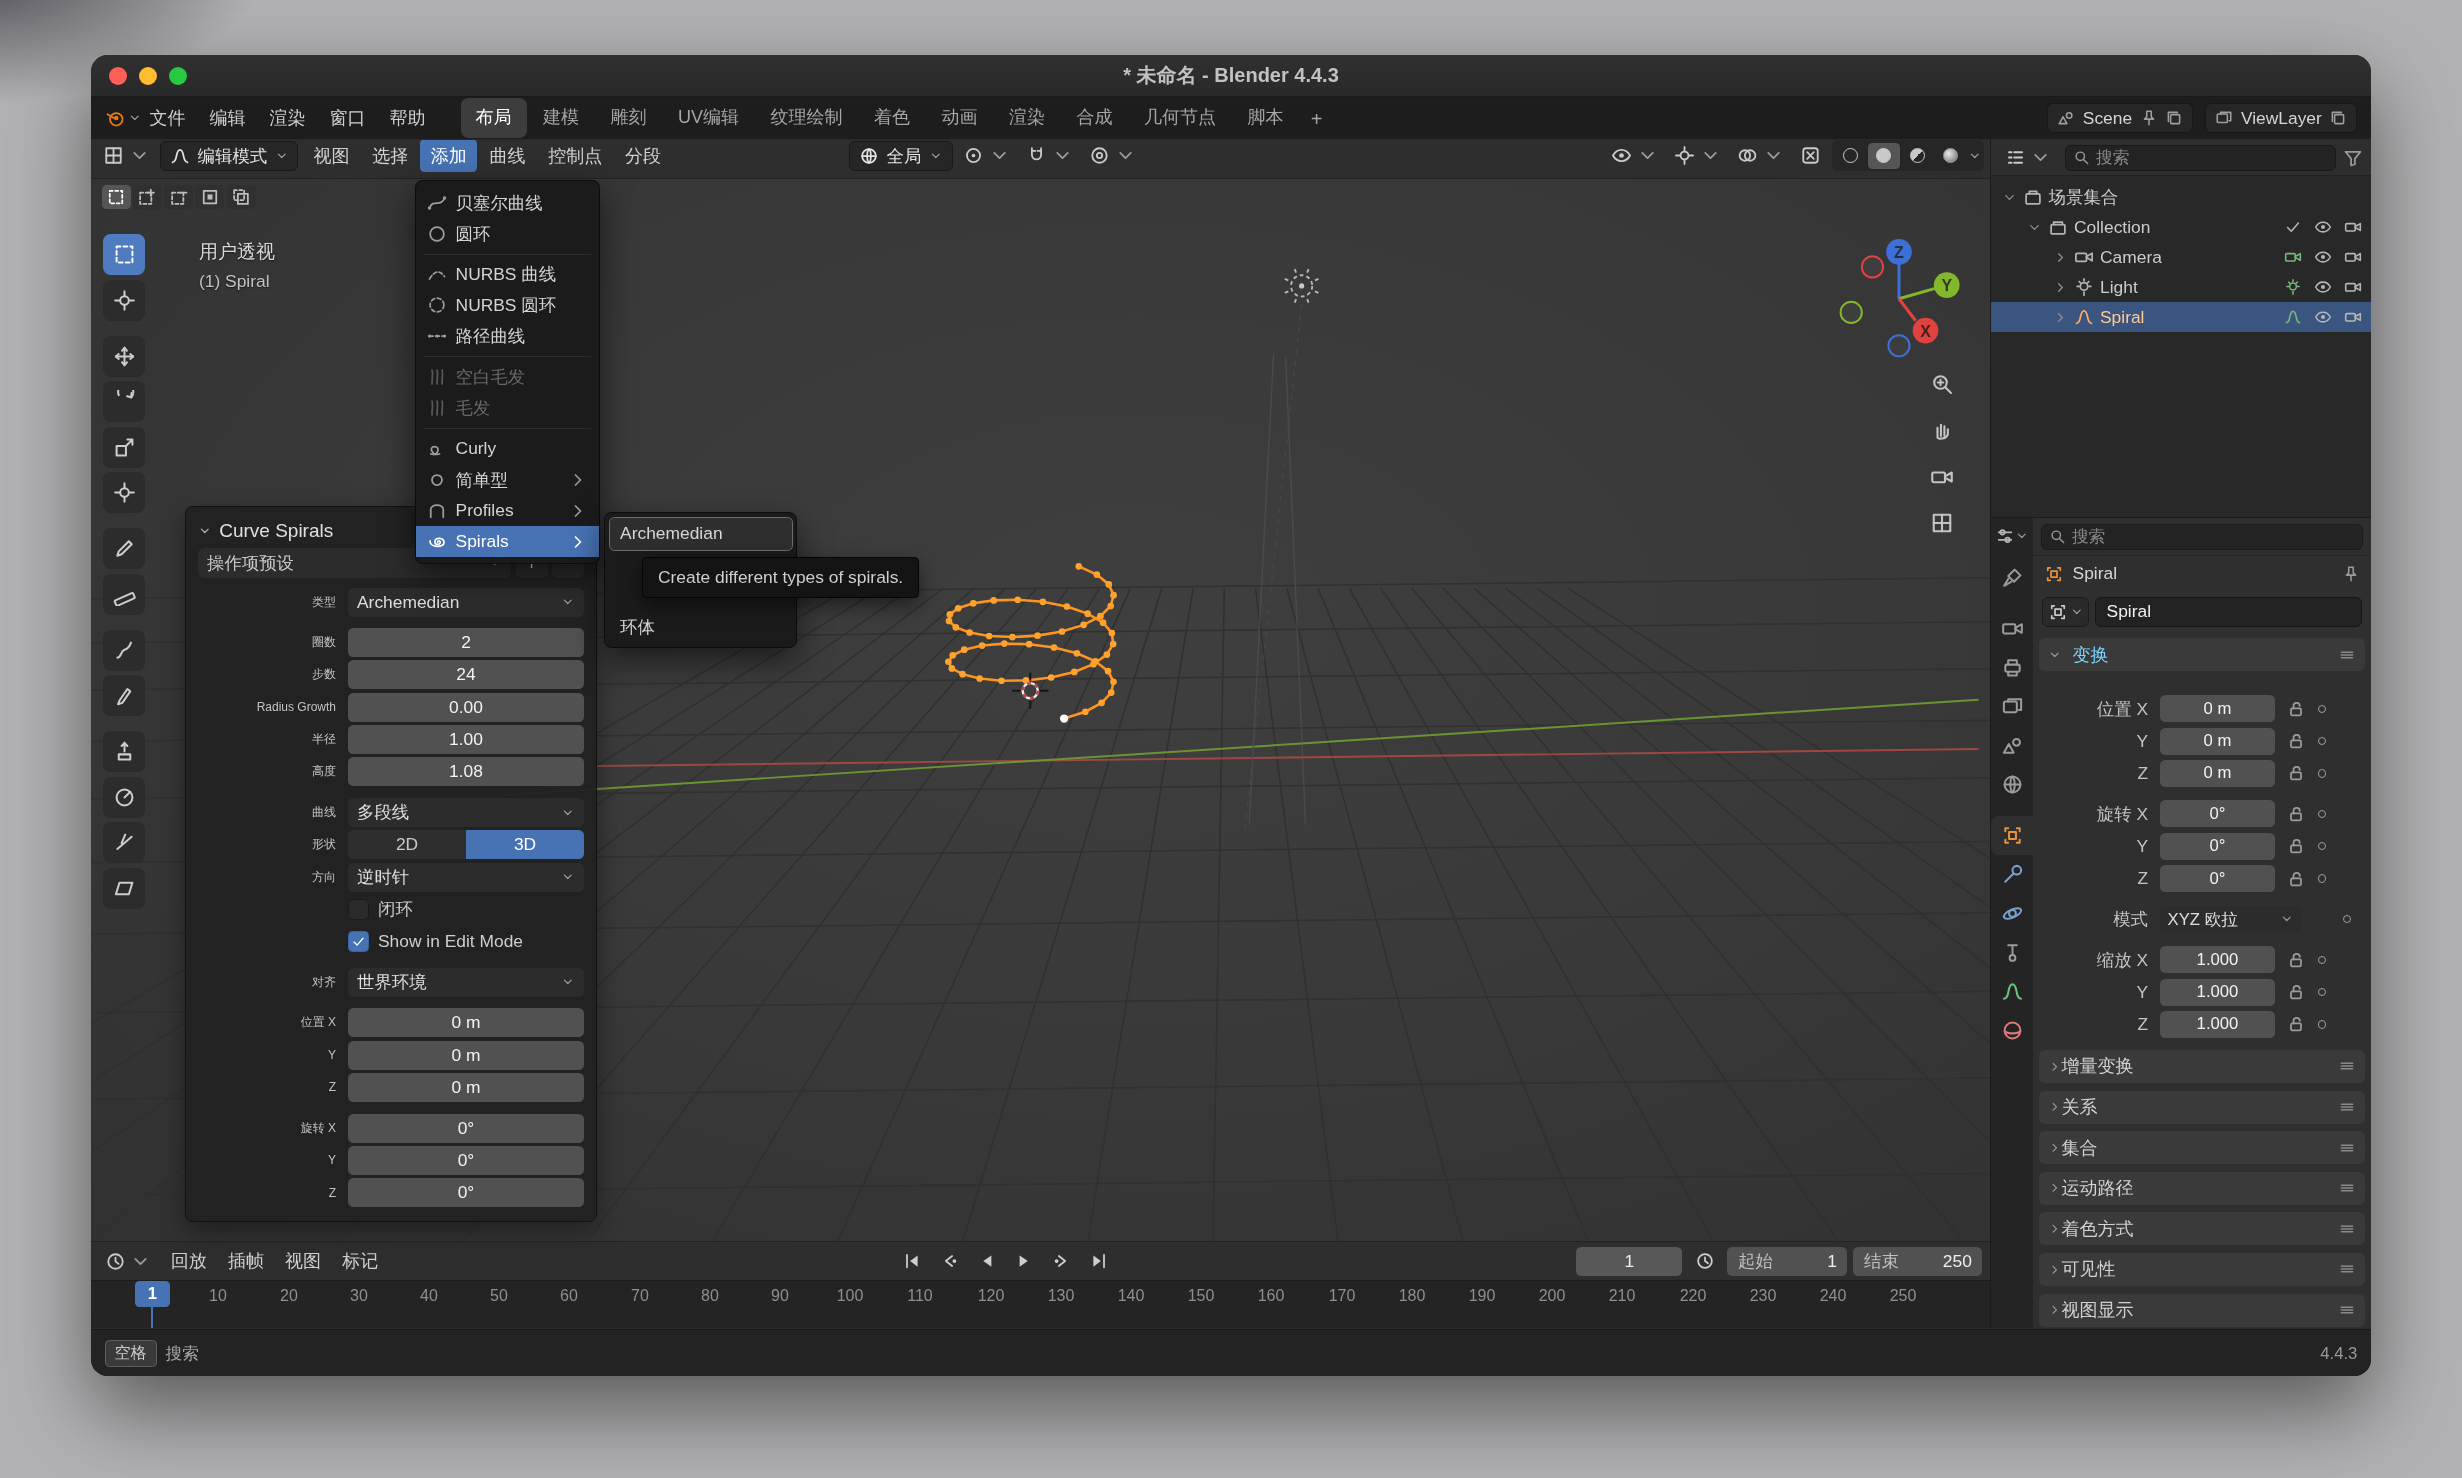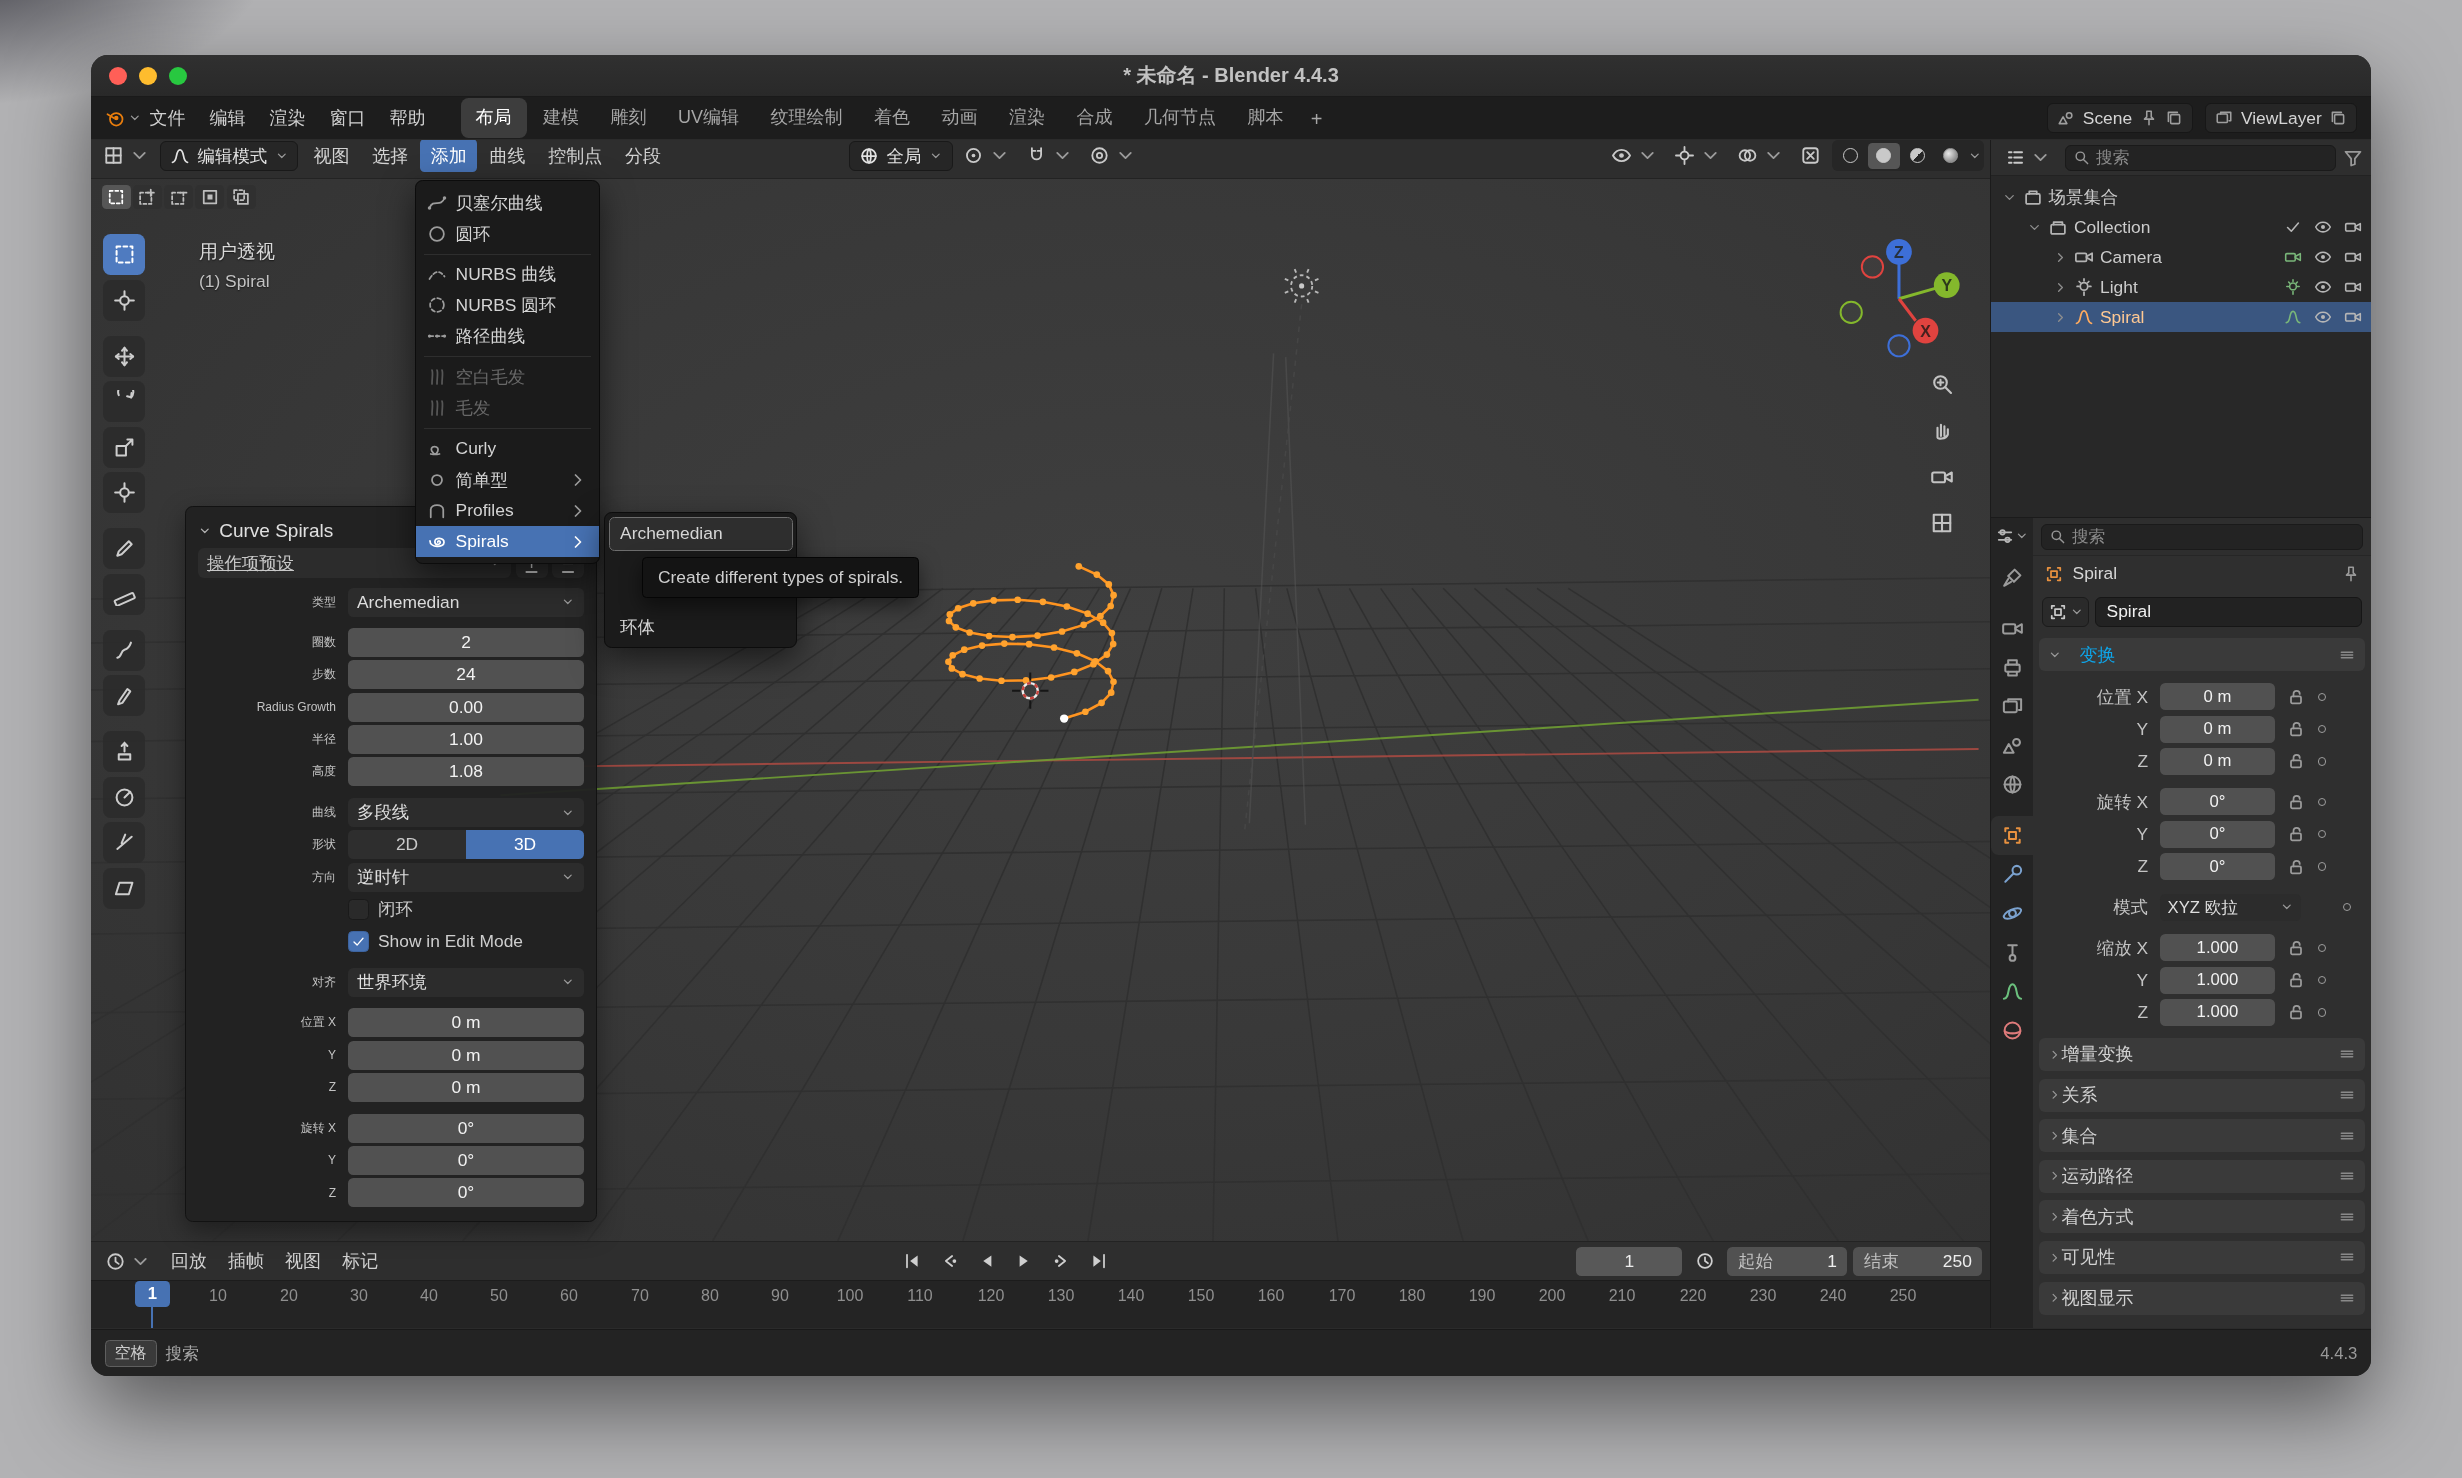--- a/index.html
+++ b/index.html
@@ -73,21 +73,21 @@
 .menu-sep{height:0.8px;background:#2e2e2e;margin:4.5px 7.6px;}
 .submenu{position:absolute;left:513px;top:457px;width:193px;height:136px;background:#1b1b1b;border:0.8px solid #0c0c0c;border-radius:7.6px;padding:4.5px;z-index:11;box-shadow:0 12px 33px rgba(0,0,0,.55);}
 .sub-item{height:32px;display:flex;align-items:center;padding:0 10.6px;color:#d6d6d6;font-size:17.4px;border-radius:4.5px;}
 .sub-item.hover{background:#2e2e2e;outline:0.8px solid #6d6d6d;}
 .sub-item.last{position:absolute;left:4.5px;right:4.5px;bottom:4.5px;}
 .tooltip{position:absolute;left:551px;top:502px;background:#141414;border:0.8px solid #050505;border-radius:4.5px;padding:9px 15px;color:#cfcfcf;font-size:17.4px;z-index:12;box-shadow:0 7.6px 20px rgba(0,0,0,.5);white-space:nowrap;}
 
 .op-panel{position:absolute;left:94px;top:451px;width:412px;background:rgba(33,33,33,.96);border:0.8px solid #121212;border-radius:7.6px;z-index:7;padding:7.6px 12px 13.6px;box-shadow:0 9px 26px rgba(0,0,0,.4);}
 .op-title{display:flex;align-items:center;gap:7.6px;color:#e0e0e0;font-size:19px;height:32px;}
 .op-title .chev{color:#b5b5b5;}
-.op-preset{display:flex;gap:4.5px;margin:1.5px 0 9px;text-decoration:underline;}
+.op-preset{display:flex;gap:4.5px;margin:1.5px 0 9px;}
 .preset-dd{flex:1;height:30px;background:#2c2c2c;border-radius:6px;display:flex;align-items:center;justify-content:space-between;padding:0 9px;color:#c9c9c9;font-size:17.4px;}
 .preset-btn{width:32px;height:30px;background:#2c2c2c;border-radius:6px;color:#cfcfcf;display:flex;align-items:center;justify-content:center;font-size:20px;}
 .op-row{display:flex;align-items:center;height:30px;margin-top:2.3px;}
 .op-row.gap{margin-top:10.6px;}
 .op-label{width:150px;text-align:right;padding-right:12px;color:#c3c3c3;font-size:12px;}
 .op-fieldcol{flex:1;display:flex;align-items:center;}
 .field{flex:1;height:29px;border-radius:5.3px;display:flex;align-items:center;justify-content:center;font-size:17.4px;}
 .field.num{background:#515151;color:#f2f2f2;}
 .field.dd{background:#2c2c2c;color:#dedede;justify-content:space-between;padding:0 9px;}
 .seg{flex:1;display:flex;gap:0;}
@@ -146,21 +146,21 @@
 .ptab.active{background:#2f2f2f;border-radius:7.6px 0 0 7.6px;}
 .ptab.gap{margin-top:12px;}
 .pcontent{flex:1;overflow:hidden;}
 .pc-search{height:38px;background:#2e2e2e;border-bottom:0.8px solid #262626;display:flex;align-items:center;gap:6px;padding:0 7.6px;}
 .pc-crumb{height:35px;display:flex;align-items:center;gap:9px;padding:0 10.6px;color:#d6d6d6;font-size:17.4px;}
 .pc-crumb .obj{color:#e8913f;}
 .pc-pin{margin-left:auto;color:#9a9a9a;width:18px;height:18px;}
 .pc-name{height:41px;display:flex;align-items:center;gap:6px;padding:0 9px;}
 .name-btn{width:47px;height:30px;background:#2a2a2a;border:0.8px solid #1b1b1b;border-radius:6px;display:flex;align-items:center;justify-content:center;gap:2.3px;color:#c9c9c9;}
 .name-field{flex:1;height:30px;background:#222;border:0.8px solid #161616;border-radius:6px;display:flex;align-items:center;padding:0 10.6px;color:#f0f0f0;font-size:17.4px;}
-.panel-hd{height:33px;margin:6px 6px 4px;background:#3a3a3a;border-radius:6px;display:flex;align-items:center;gap:18px;padding:0 9px;color:#0ea5e9;font-size:18px;}
+.panel-hd{height:33px;margin:6px 6px 16px;background:#3a3a3a;border-radius:6px;display:flex;align-items:center;gap:11px;padding:0 9px;color:#7dd3fc;font-size:18px;}
 .sec-grip{margin-left:auto;color:#8a8a8a;width:18px;height:18px;}
 .pr-rows{padding:4.5px 0 3px;}
 .pr-row{display:flex;align-items:center;height:30px;margin-top:2.3px;}
 .pr-row.gap{margin-top:10.6px;}
 .pr-label{width:127px;text-align:right;padding-right:12px;color:#c3c3c3;font-size:17.4px;flex:none;}
 .pr-field{width:115px;height:27px;background:#515151;border-radius:5.3px;display:flex;align-items:center;justify-content:center;color:#f2f2f2;font-size:16.7px;flex:none;}
 .pr-field.dd{width:141px;background:#2c2c2c;justify-content:space-between;padding:0 7.6px;color:#dedede;}
 .pr-lock{width:20px;height:20px;color:#9c9c9c;margin-left:10.6px;}
 .pr-dot{width:8.3px;height:8.3px;border:1.5px solid #9c9c9c;border-radius:50%;margin-left:12px;flex:none;}
 .prop-section{height:33px;margin:7.6px 6px 0;background:#3a3a3a;border-radius:6px;display:flex;align-items:center;gap:0;padding:0 9px;color:#d2d2d2;font-size:18px;}

